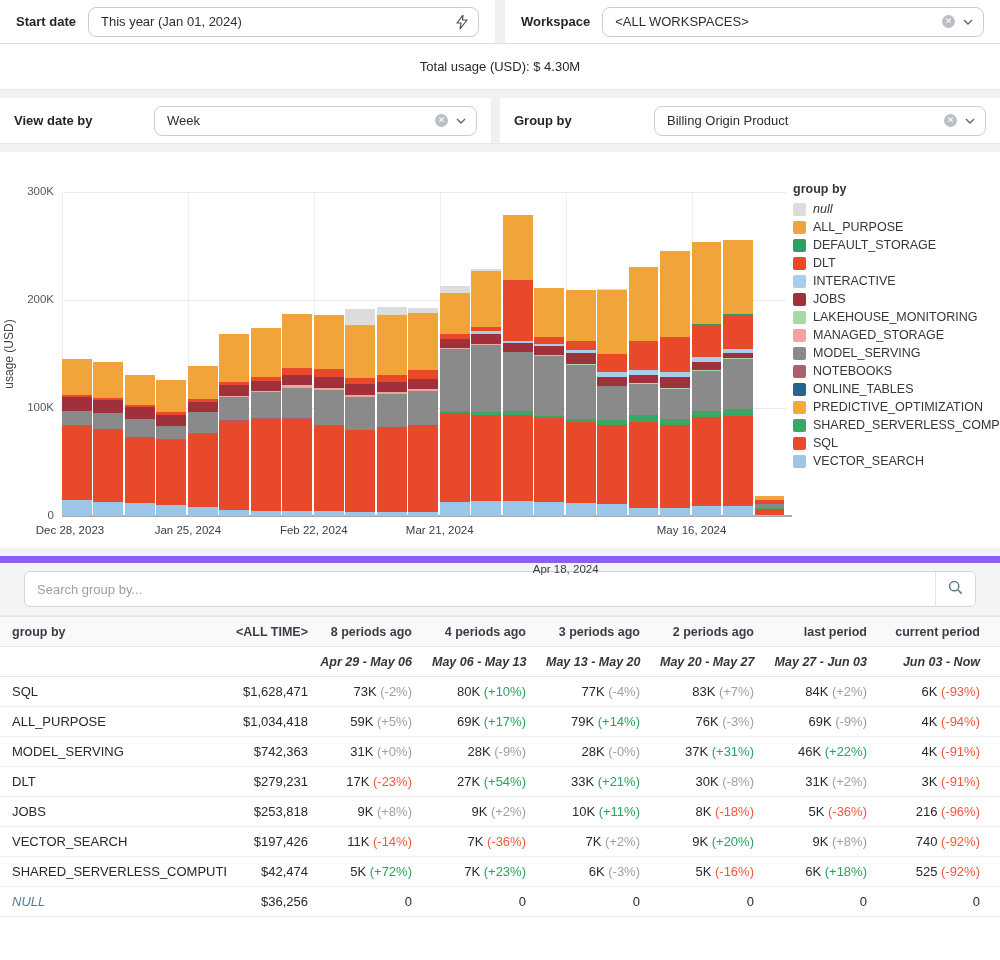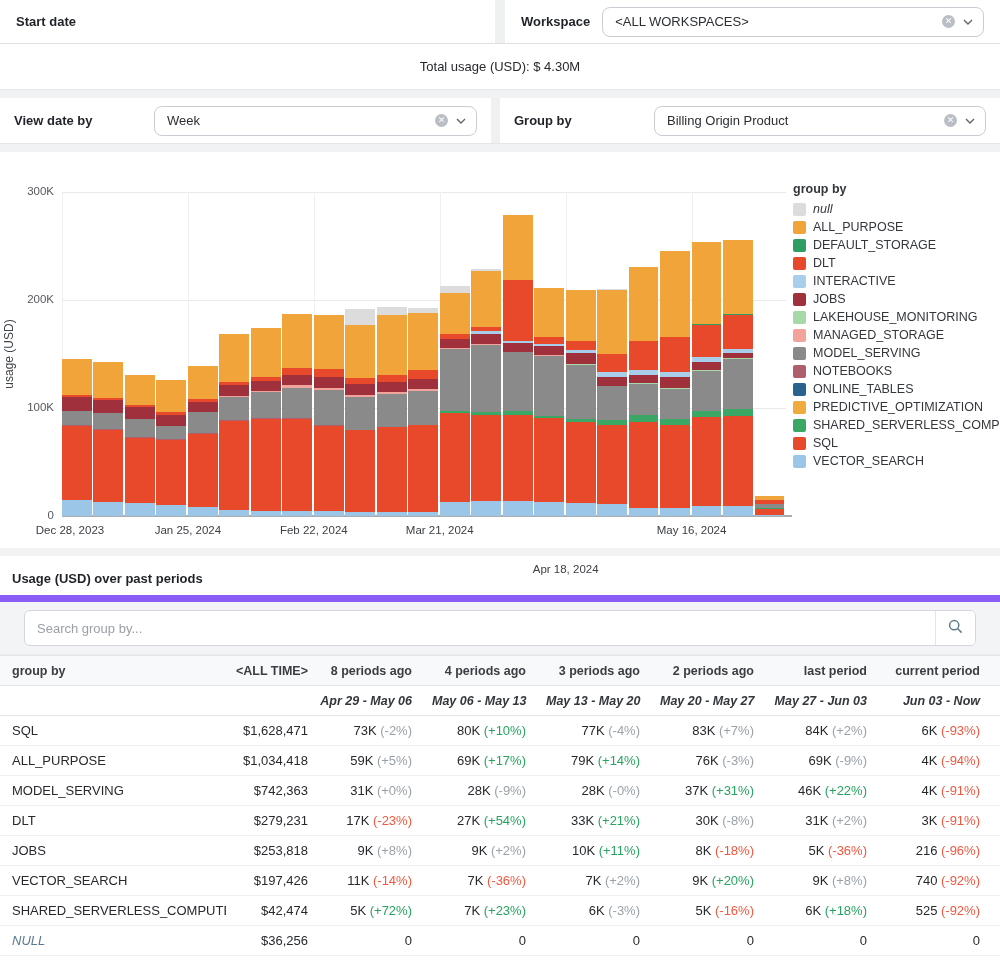--- a/index.html
+++ b/index.html
@@ -57,20 +57,28 @@
   tbody tr.bold td:first-child,tbody tr.bold td:nth-child(2){font-weight:700}
   tbody tr.nullrow td:first-child{font-style:italic;color:#5a7a92}
   .pct.g{color:#27a35f}.pct.r{color:#f2573e}.pct.n{color:#9aa2a9}
 </style>
 </head>
 <body>
 
 <div class="filters">
   <div class="fcard">
     <span class="flabel">Start date</span>
+    <div class="finput">
+      <span class="val">This year (Jan 01, 2024)</span>
+      <span class="bolt">
+          <svg width="12" height="14" viewBox="0 0 12 14">
+            <path d="M7 0 L1 8 H5 L4 14 L11 5 H6.5 Z" fill="none" stroke="#4a4f55" stroke-width="1.2" stroke-linejoin="round"></path>
+          </svg>
+        </span>
+    </div>
   </div>
   <div class="fcard">
     <span class="flabel">Workspace</span>
     <div class="select">
       <span class="val">&lt;ALL WORKSPACES&gt;</span>
       <span class="clear">✕</span>
       <span class="chev">
           <svg width="10" height="6" viewBox="0 0 10 6">
             <path d="M1 1 L5 5 L9 1" fill="none" stroke="#5f666d" stroke-width="1.4"></path>
           </svg>
@@ -439,21 +447,20 @@
         <div class="litem">
           <span class="swatch" style="background: rgb(156, 198, 232);"></span>
           <span class="ltext">VECTOR_SEARCH</span>
         </div>
       </div>
   </div>
 </div>
 <div class="gap"></div>
 
 <div>
-  <div class="tbl-title">Usage (USD) over past periods</div>
   <div class="search-panel">
     <div class="search-box">
       <input placeholder="Search group by..." style="">
       <div class="search-btn">
         <span><svg width="15" height="15" viewBox="0 0 15 15">
               <circle cx="6.2" cy="6.2" r="4.6" fill="none" stroke="#5f7c8a" stroke-width="1.5"></circle>
               <path d="M9.8 9.8 L13.6 13.6" stroke="#5f7c8a" stroke-width="1.5"></path>
             </svg></span>
       </div>
     </div>

